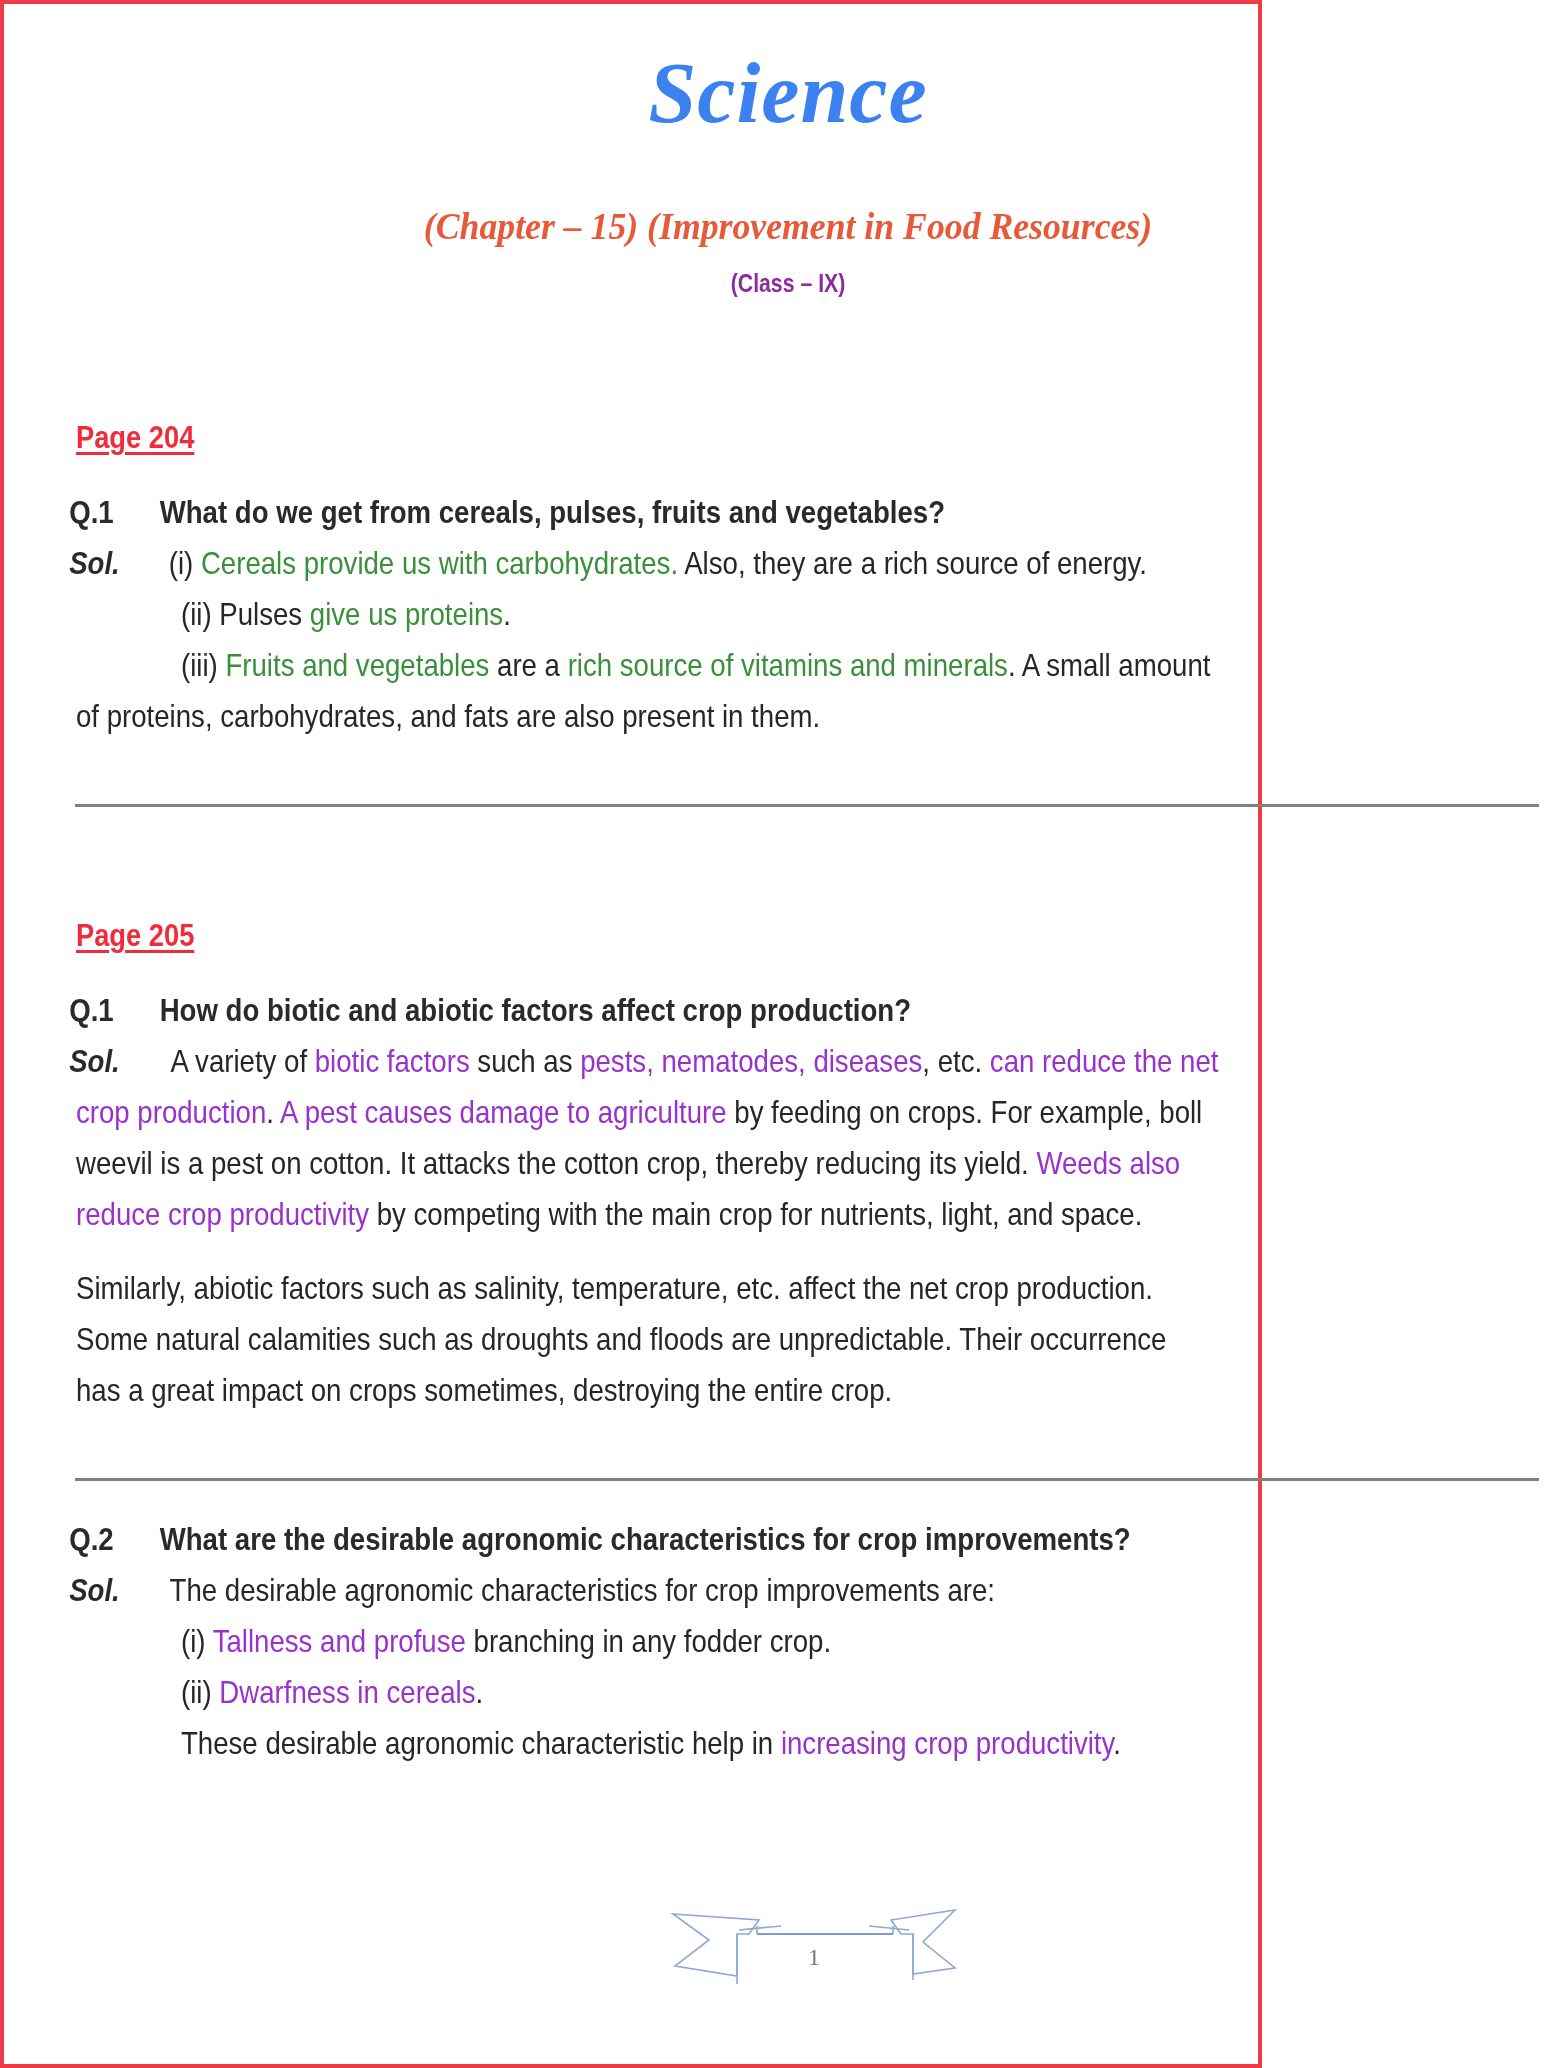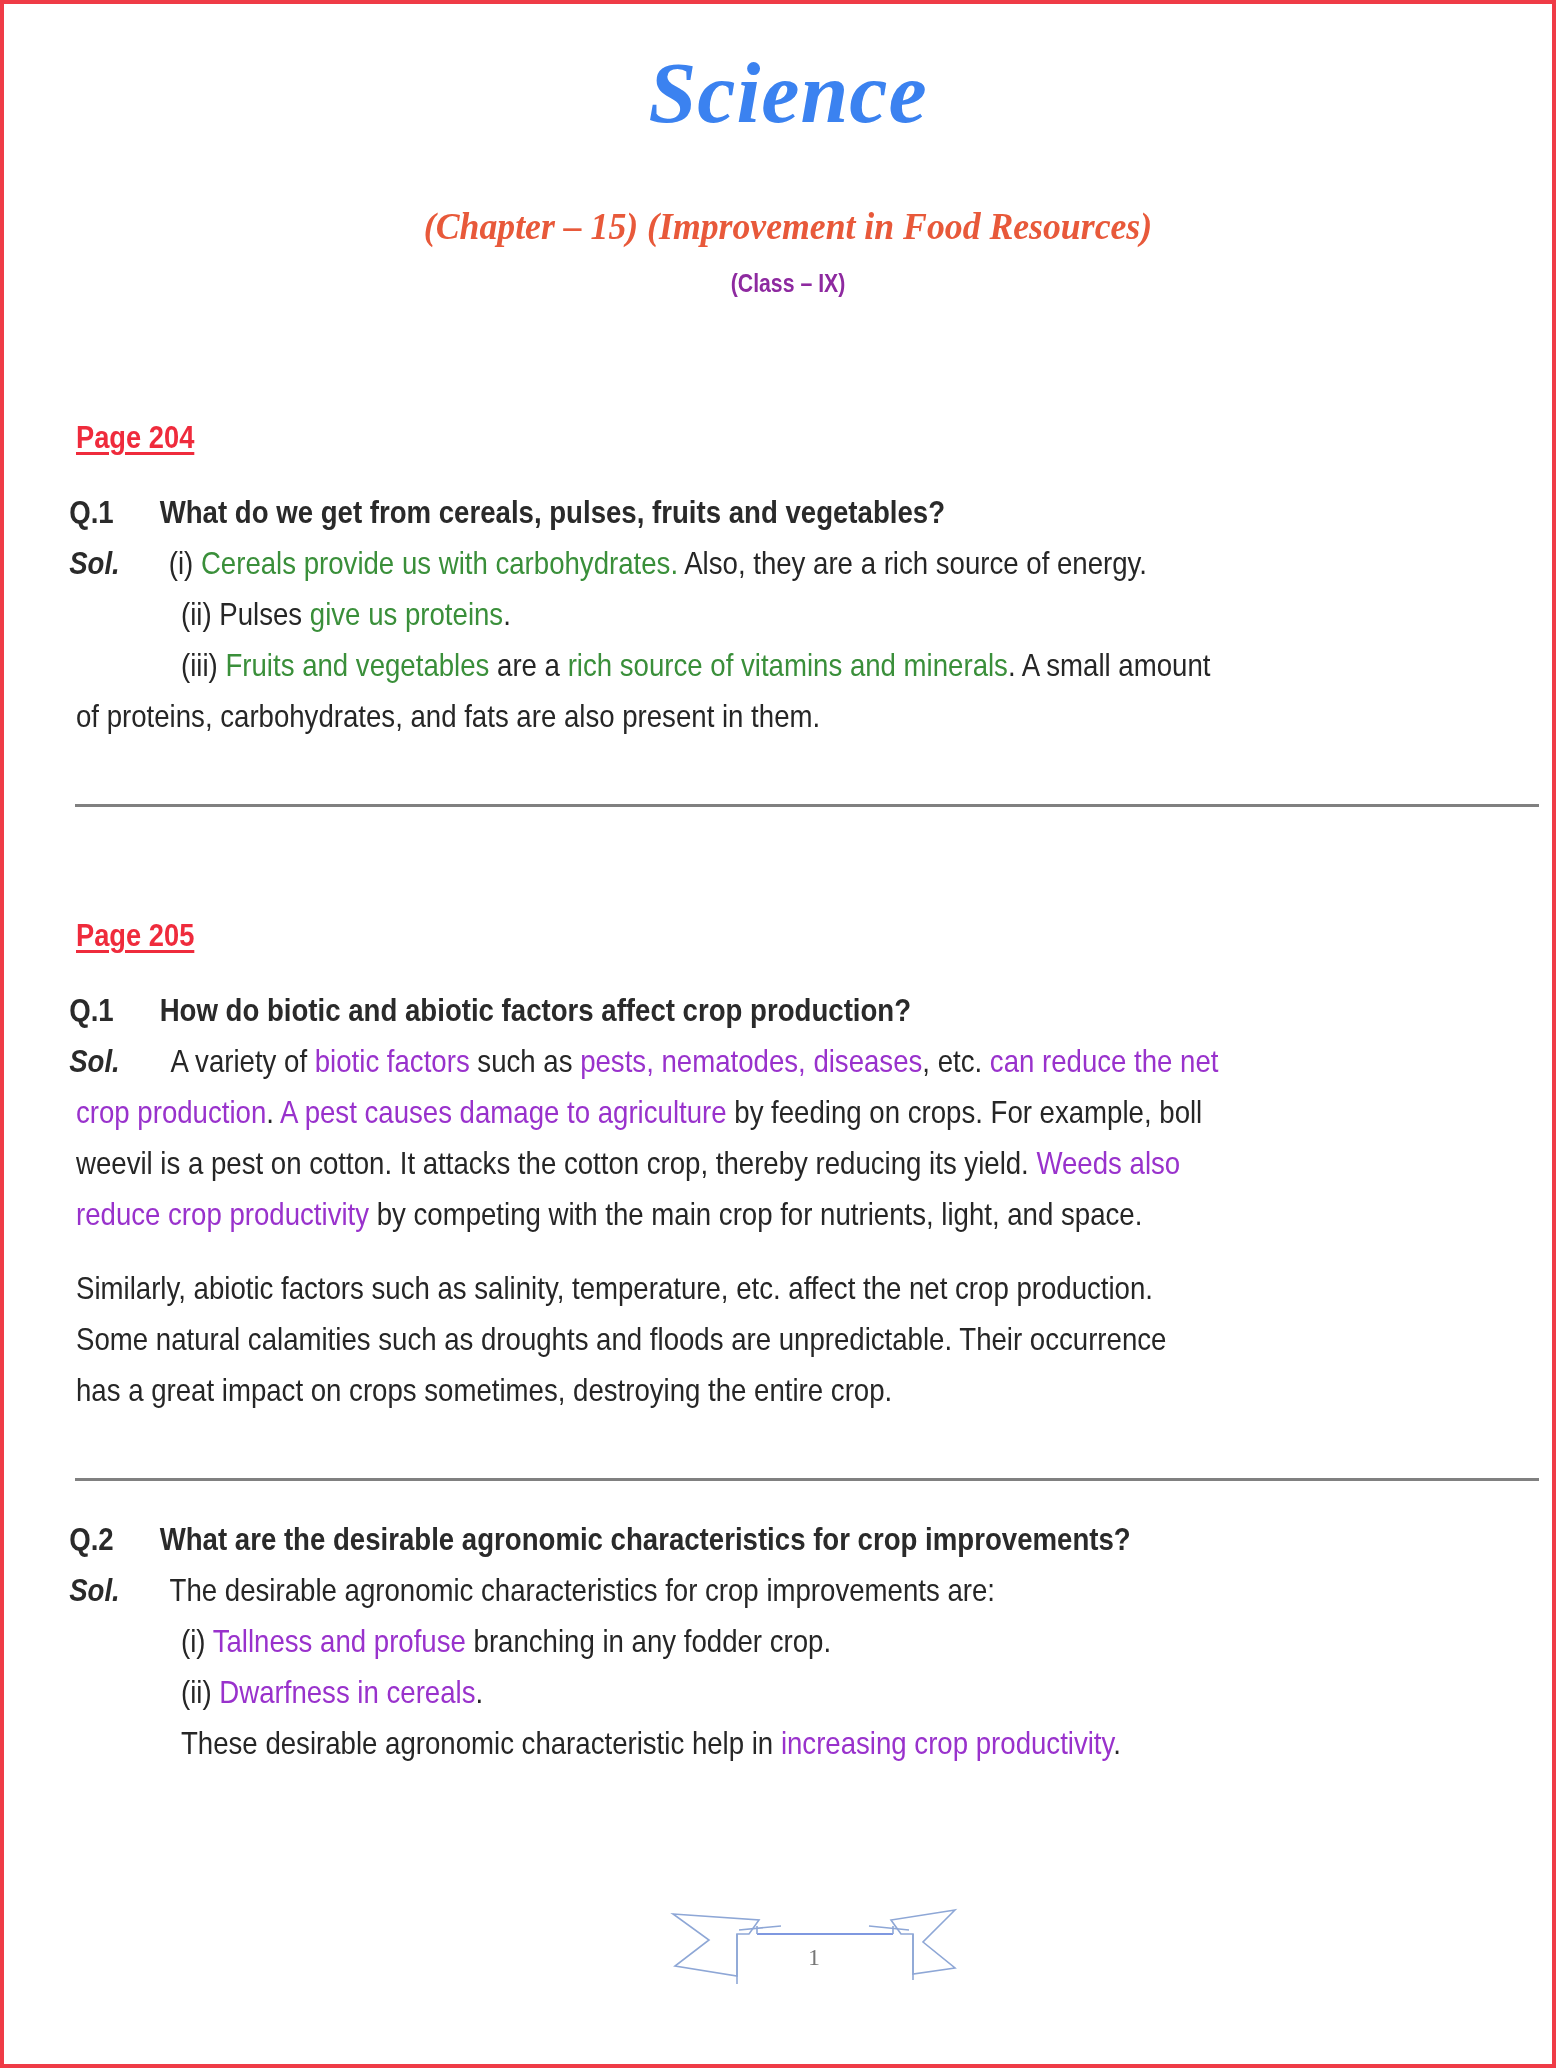--- a/index.html
+++ b/index.html
@@ -1,18 +1,18 @@
 <!DOCTYPE html>
 <html><head>
 <meta charset="utf-8">
 <style>
   html, body { margin: 0; padding: 0; background: #ffffff; }
   body { width: 1568px; height: 2068px; position: relative; overflow: hidden; }
   .page {
-    position: absolute; left: 0; top: 0; width: 1556px; height: 2068px;
+    position: absolute; left: 0; top: 0; width: 1262px; height: 2068px;
     box-sizing: border-box; border: 4px solid #ef3b46; background: #ffffff;
   }
   .abs { position: absolute; white-space: nowrap; }
   .title {
     left: 0; width: 1568px; top: 34px; text-align: center;
     font-family: "Liberation Serif", "DejaVu Serif", serif;
     font-style: italic; font-weight: bold; font-size: 86px; line-height: 110px;
     color: #3b82f0; letter-spacing: 1px;
   }
   .chapter {

